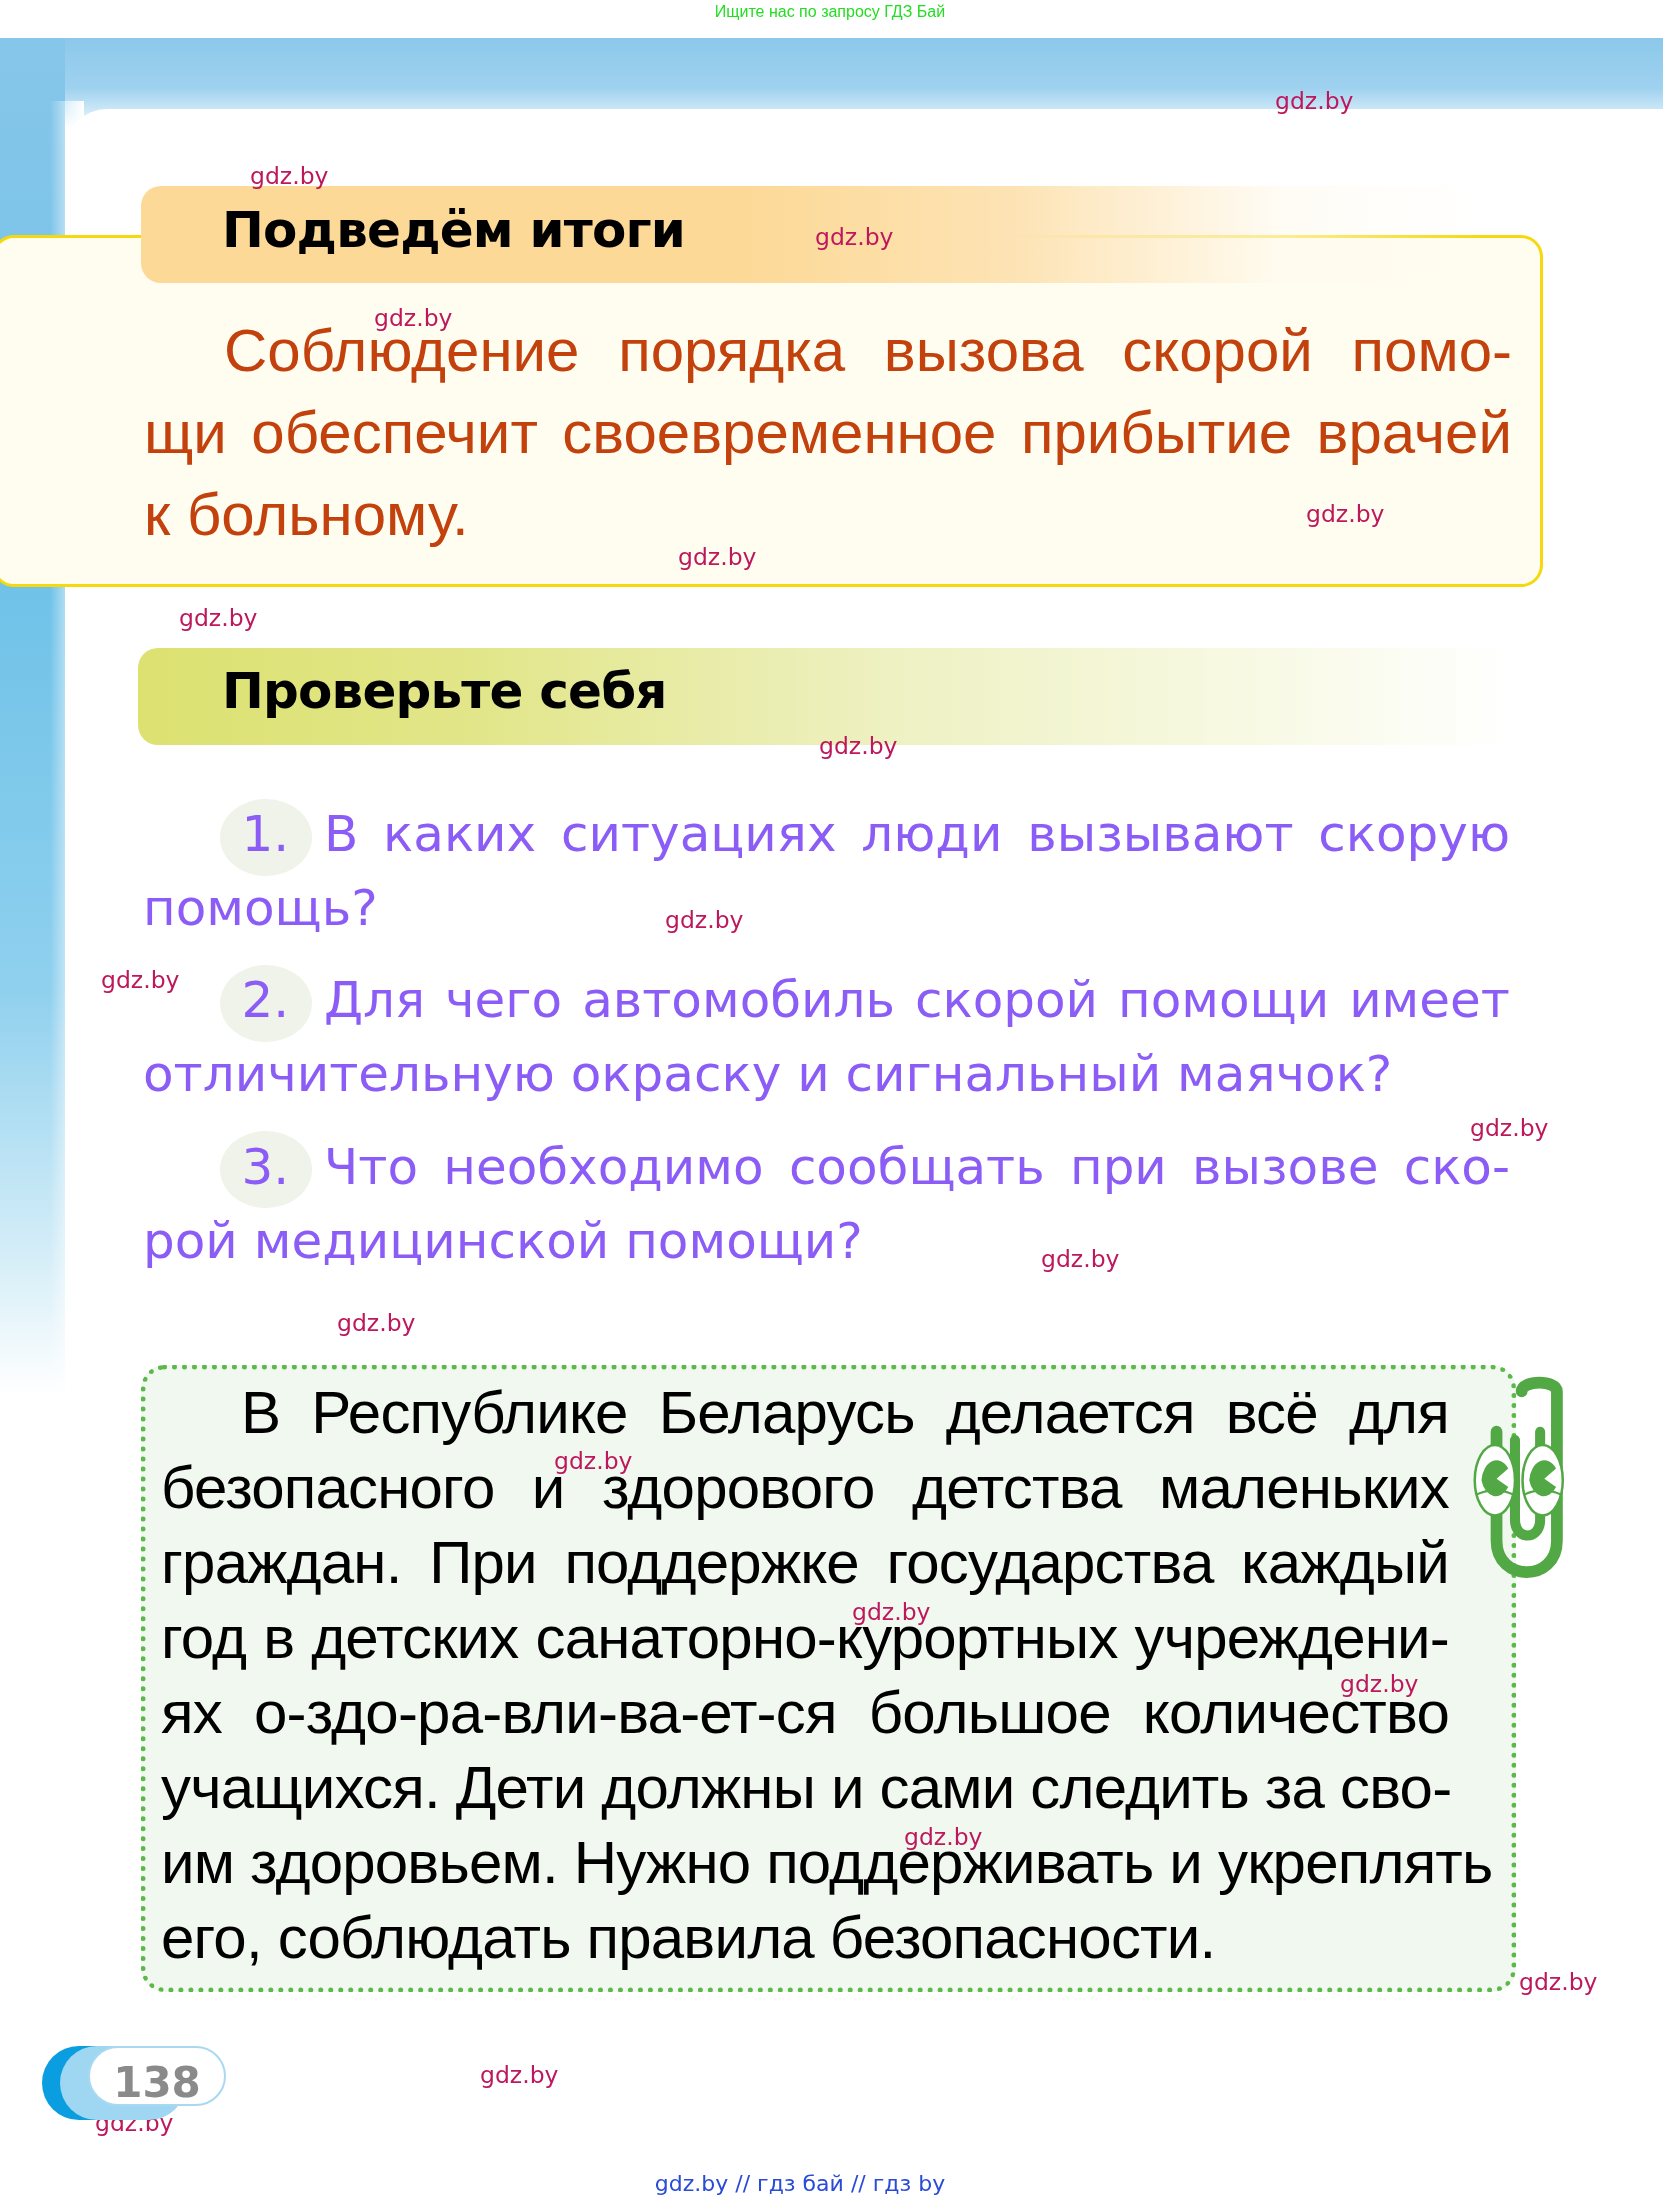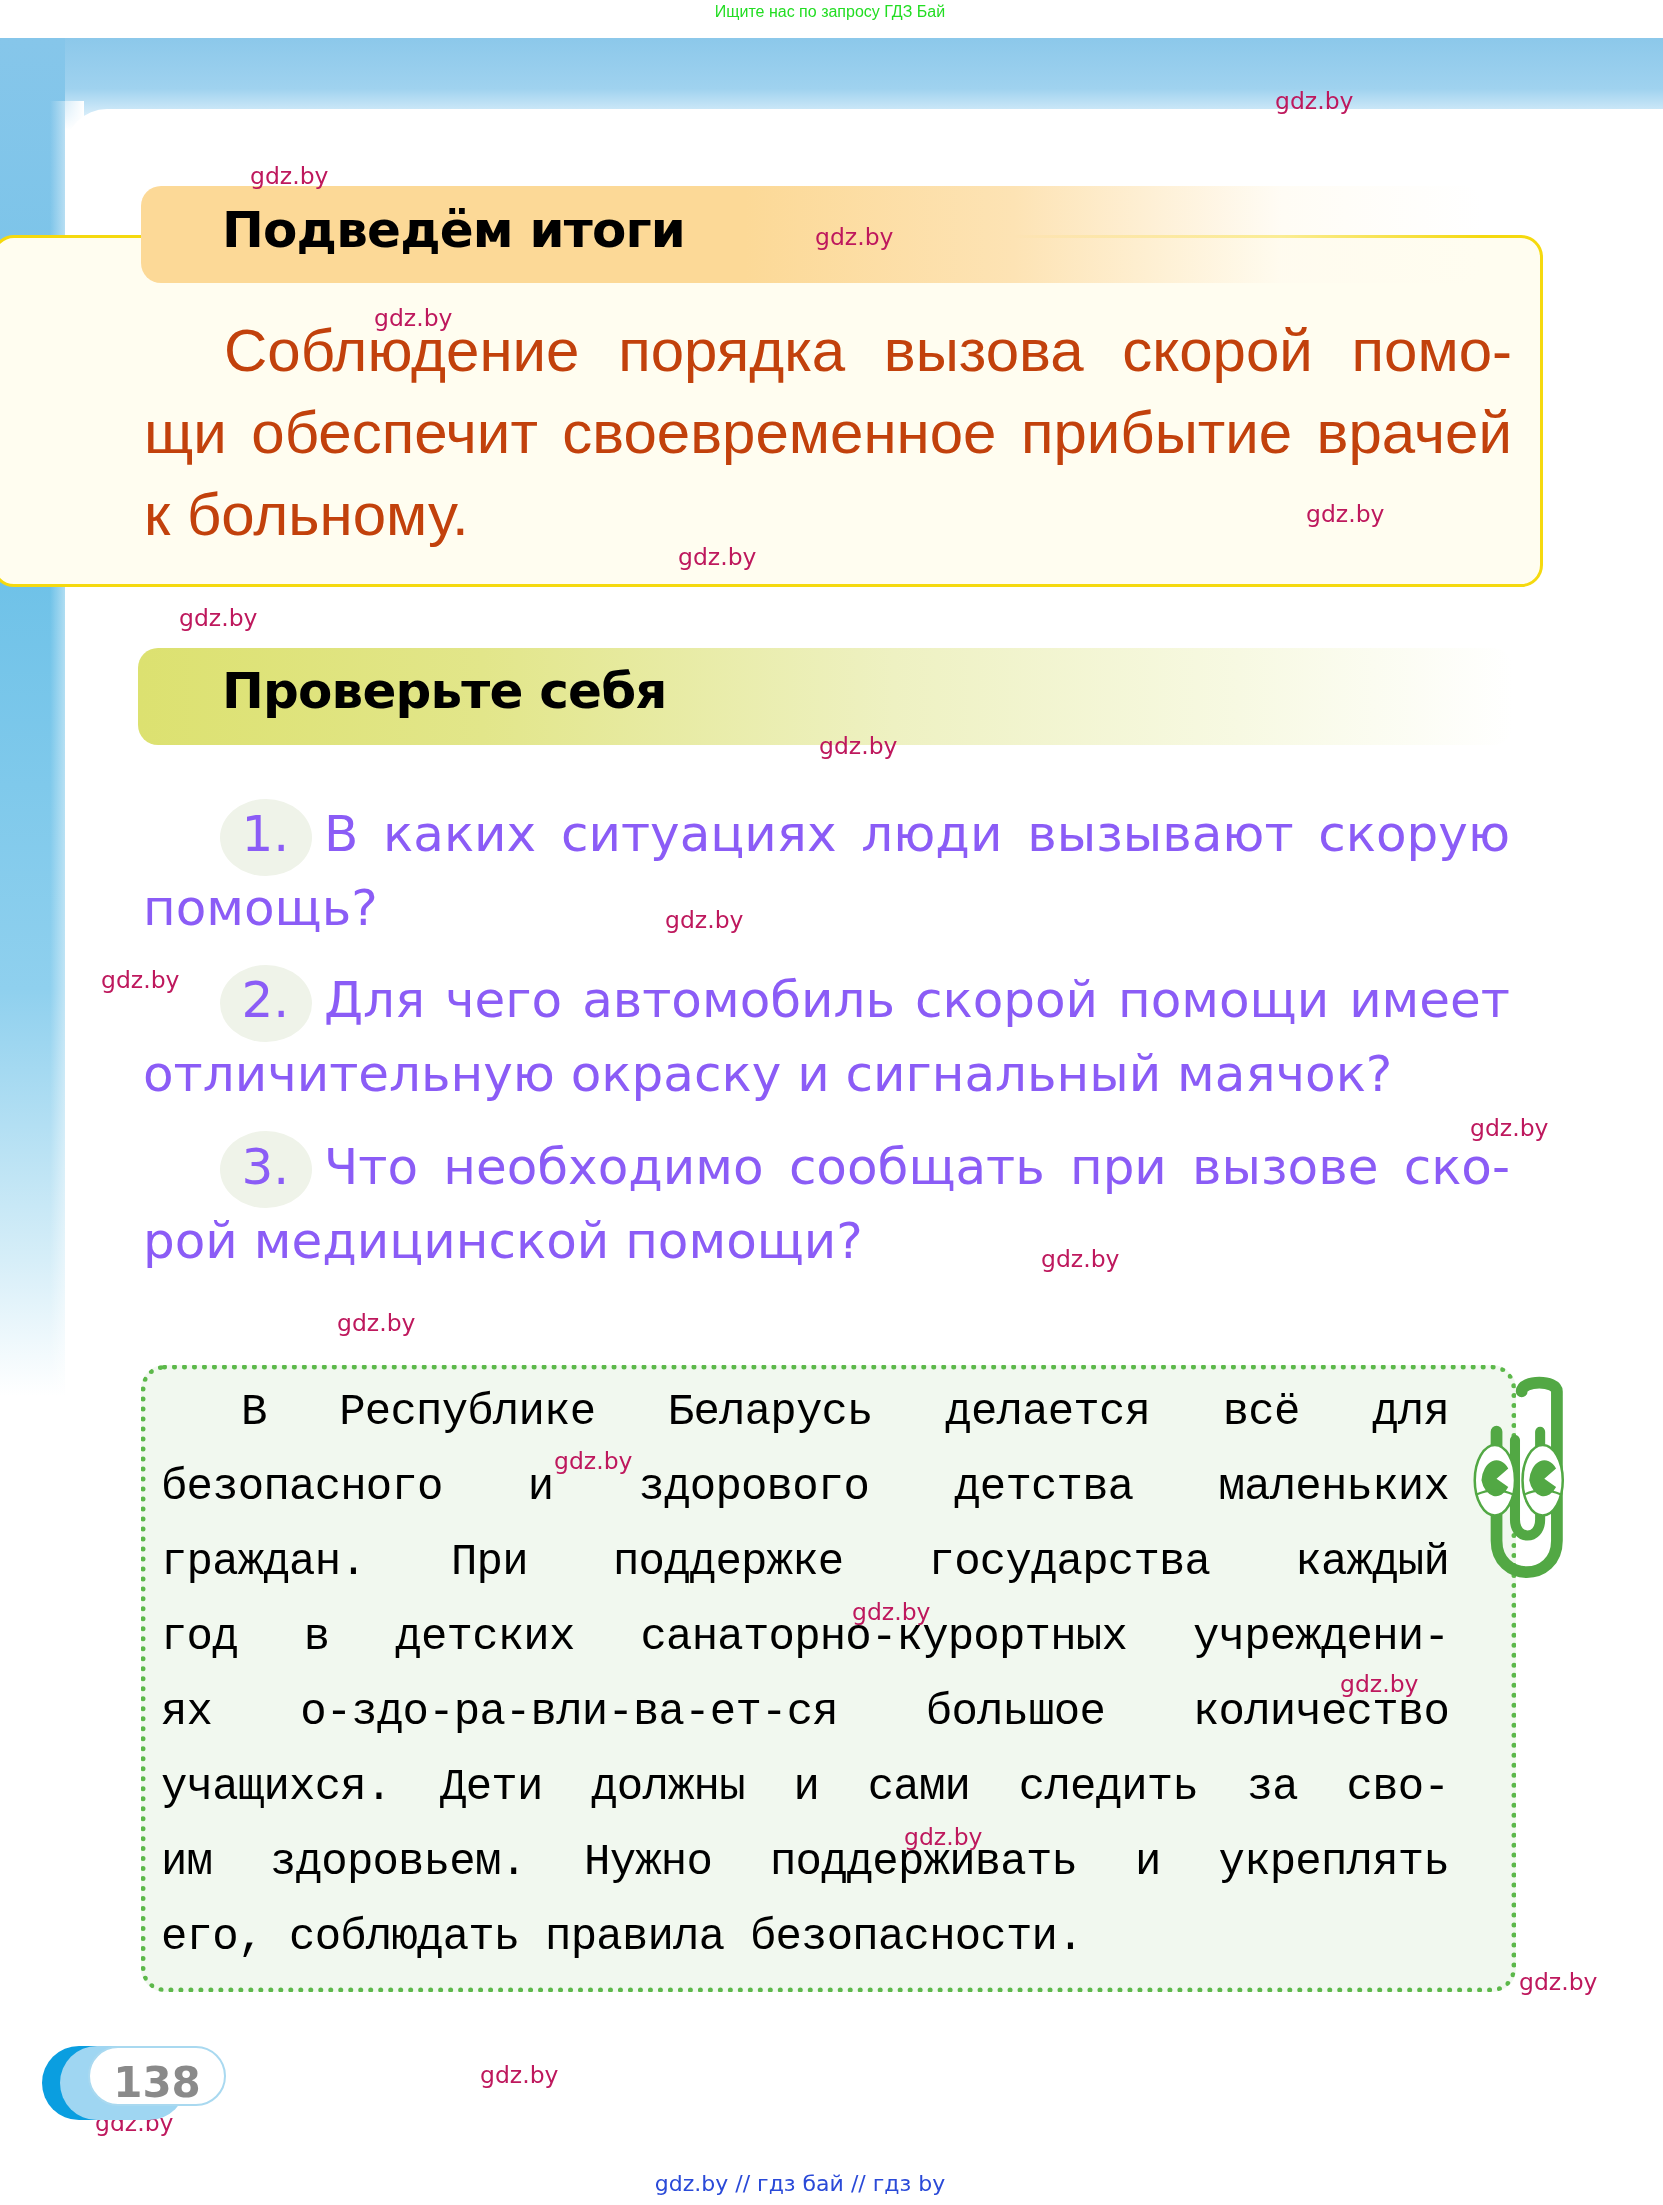--- a/index.html
+++ b/index.html
@@ -83,21 +83,21 @@
   }
 
   
   .info-box {
     left:141px; top:1365px; width:1375px; height:627px;
     background:#f1f8ef; border-radius:23.5px;
     border:5.9px dotted #5cb84a; box-sizing:border-box;
   }
   .info-text {
     left:161px; top:1375px; width:1288px;
-    font-family:Liberation Mono, monospace; font-size:44px; line-height:75px; color:#000;
+    font-family:Liberation Sans, sans-serif; font-size:60px; line-height:75px; color:#000;
     letter-spacing:-0.8px;
   }
   .info-text .line { display:block; text-align:justify; text-align-last:justify; white-space:nowrap; }
   .info-text .line.first { padding-left:80px; }
   .info-text .line.last { text-align-last:left; }
 
   .clip { left:1463px; top:1373px; width:109px; height:218px; }
 
   
   .wm {

